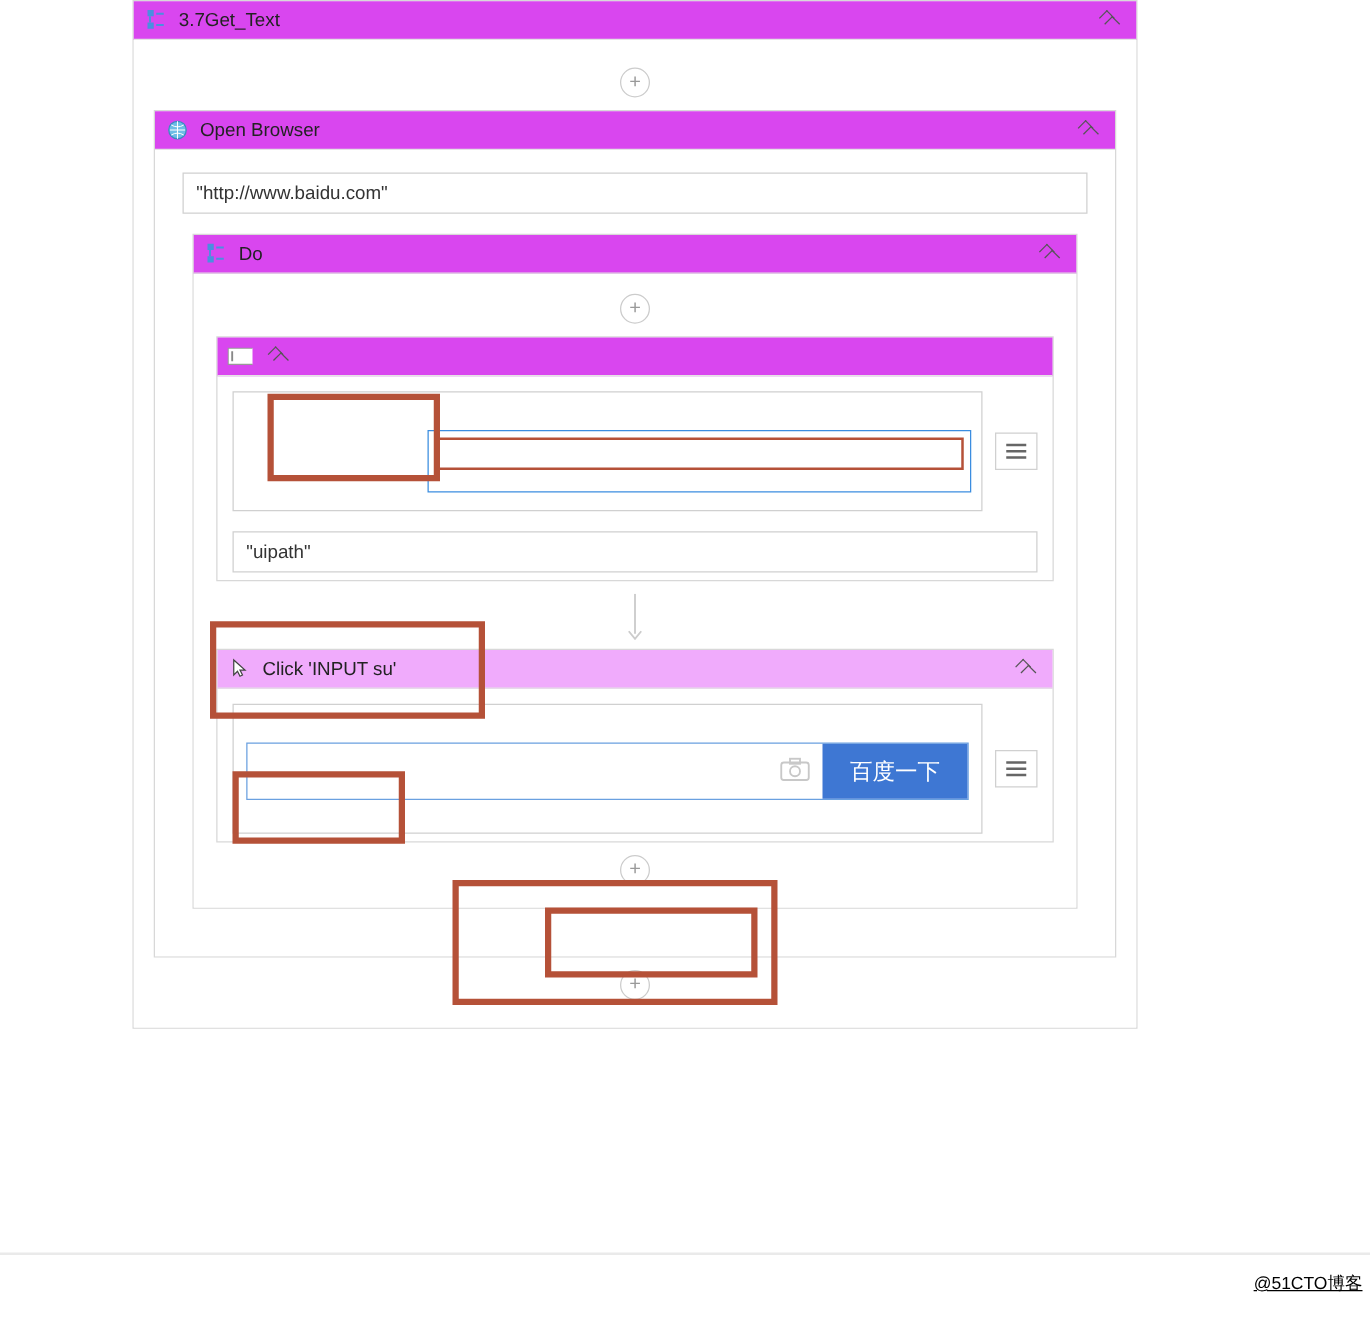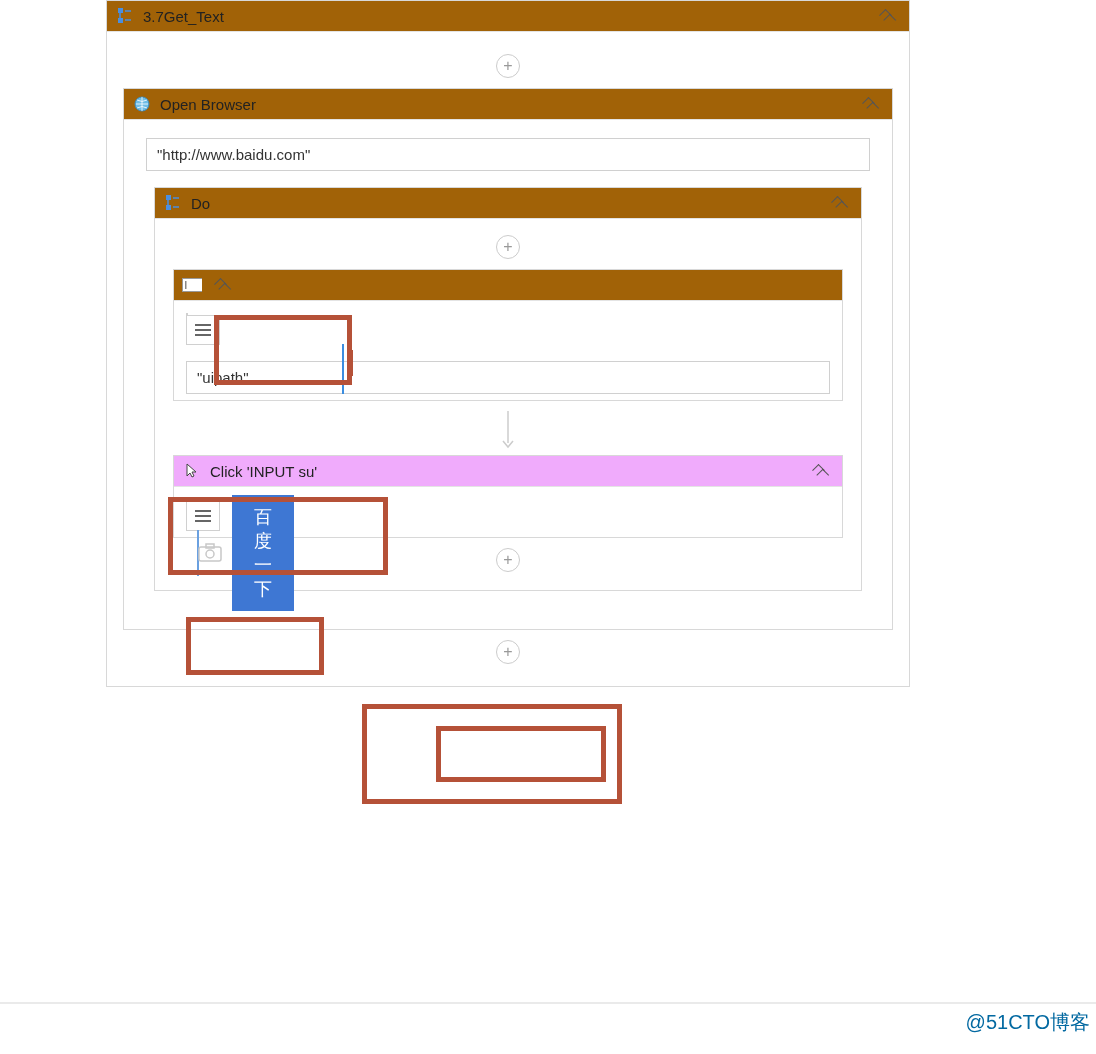--- a/index.html
+++ b/index.html
@@ -17,21 +17,21 @@
       left: 106px;
       top: 0;
       width: 804px;
     }
     .panel {
       border: 1px solid #d8d8d8;
       background: #fff;
       margin-bottom: 0;
     }
     .panel-header {
-      background: #a16207;
+      background: #d946ef;
       border-bottom: 1px solid #e4e4e4;
       display: flex;
       align-items: center;
       padding: 5px 8px;
       position: relative;
     }
     .panel-header.selected {
       background: #f0abfc;
     }
     .panel-header .icon {
@@ -92,23 +92,22 @@
     }
 
     .set-text-panel .inner-body,
     .click-panel .inner-body {
       padding: 12px 12px 6px 12px;
     }
 
     .screenshot-row {
       position: relative;
       display: flex;
-      align-items: flex-start;
-      gap: 0;
-      flex-direction: column;
+      align-items: center;
+      gap: 10px;
     }
     .screenshot-box {
       flex: 1;
       height: 96px;
       border: 1px solid #d0d0d0;
       position: relative;
       background: #fff;
     }
     .hamburger {
       width: 34px;
@@ -203,22 +202,23 @@
       border-top:1px solid #555;
       transform:rotate(45deg) translate(2px,-4px);
     }
 
     .sequence-icon svg, .globe-icon svg, .text-icon svg, .cursor-icon svg { display:block; }
 
     .watermark {
       position:absolute;
       right:6px;
       bottom:18px;
-      font-size:20px;
-      color:#0369a1;
+      font-size:14px;
+      color:#000000;
+      text-decoration:underline;
     }
 
     .hr-bottom {
       position:absolute;
       left:0; right:0; bottom:50px;
       height:2px;
       background:#eaeaea;
     }
   </style>
 </head>

